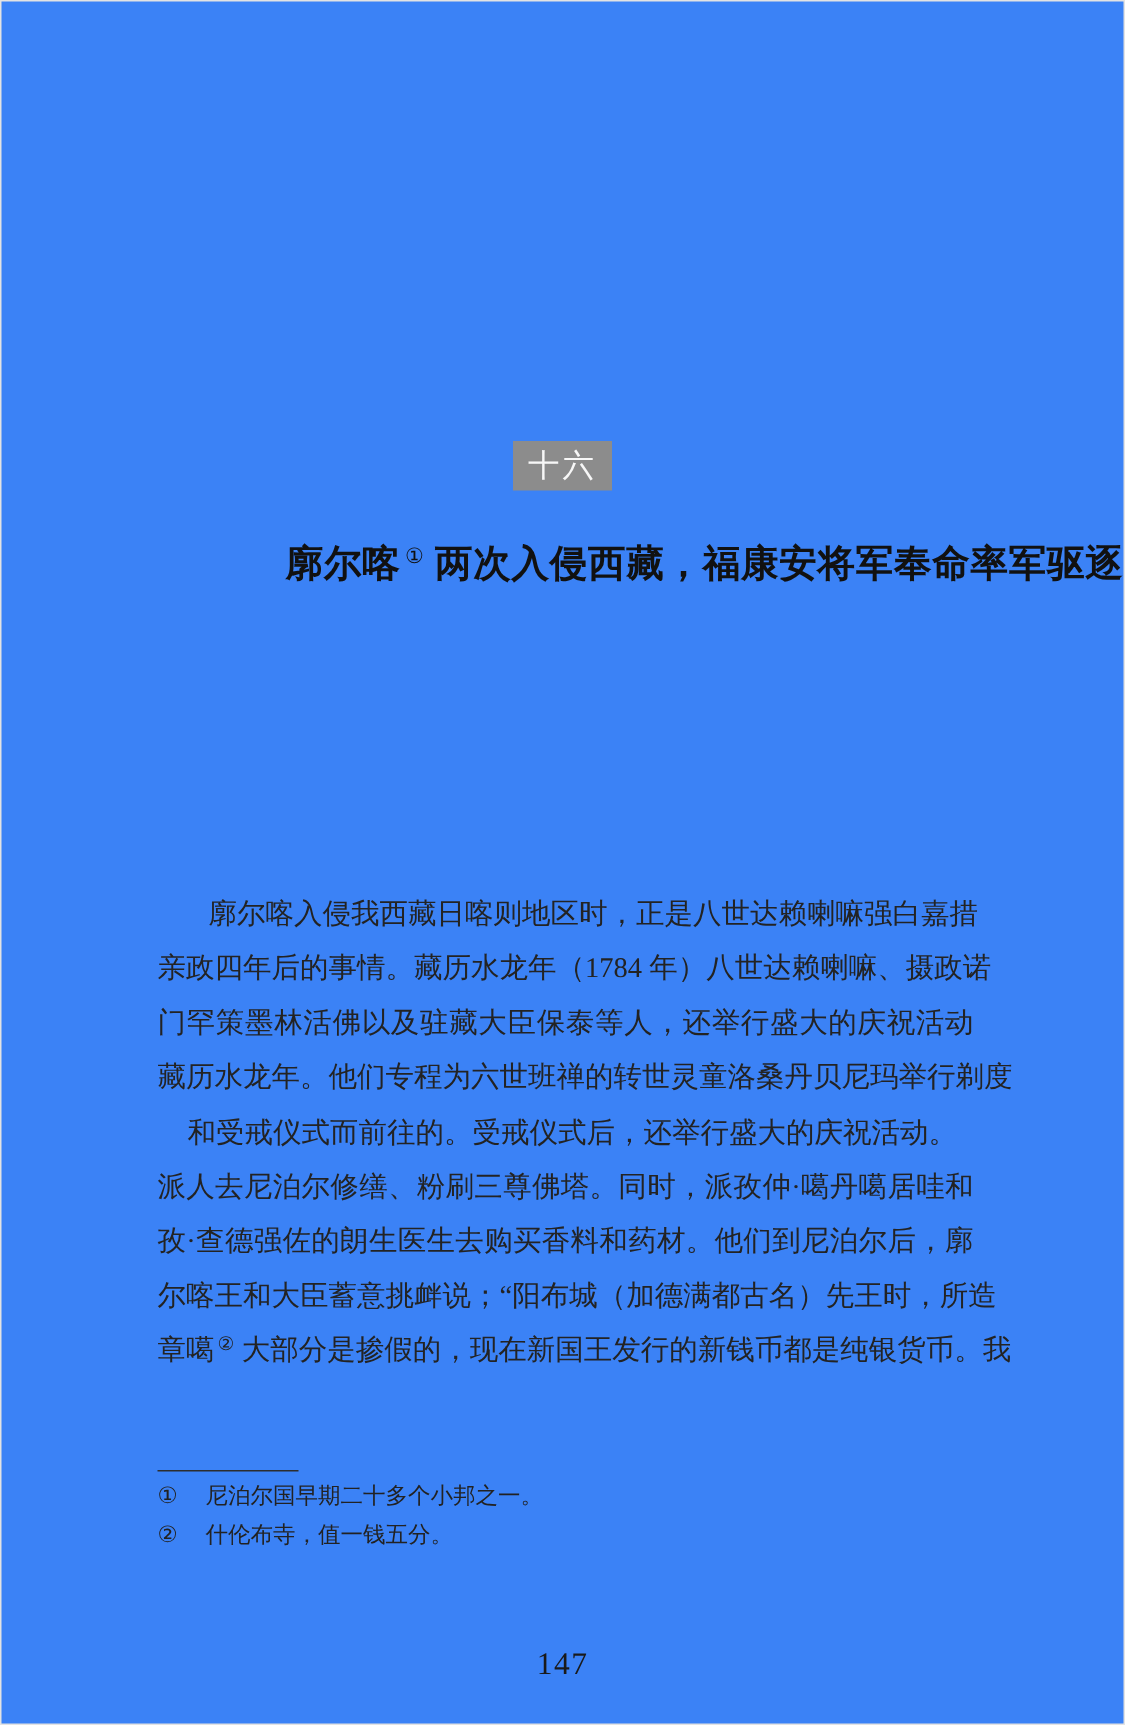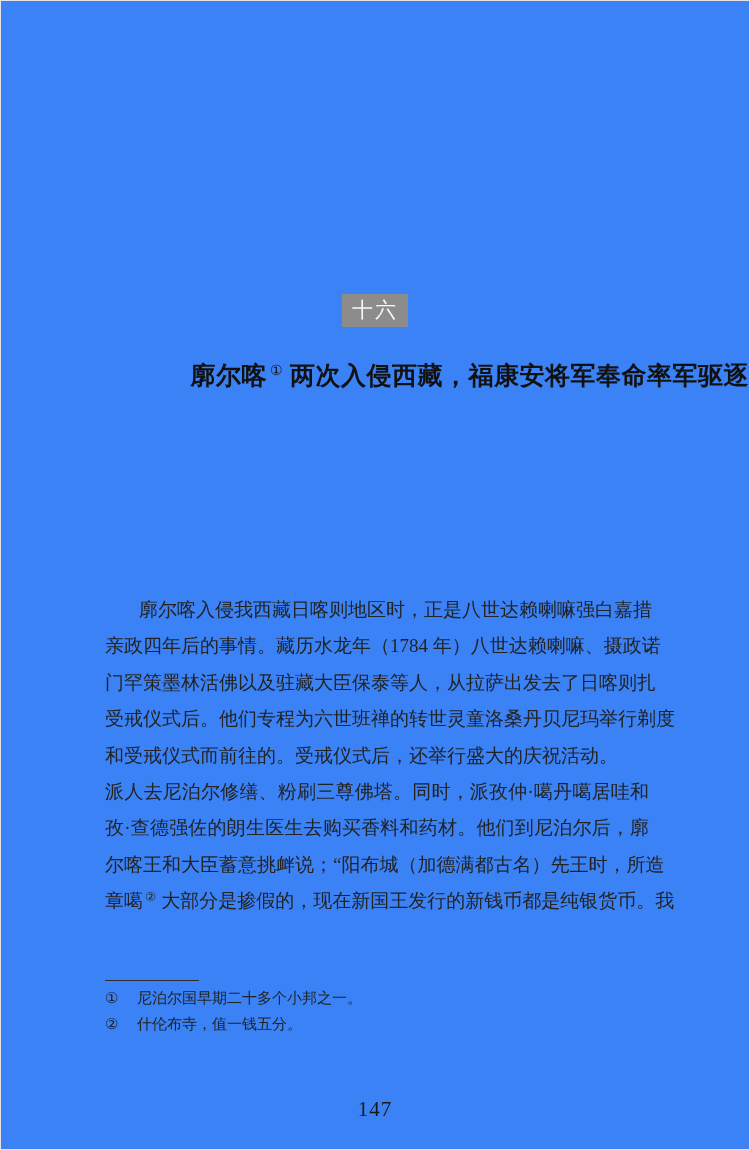--- a/index.html
+++ b/index.html
@@ -58,21 +58,21 @@
     color: #232323;
   }
   .body-line {
     height: 36.4px;
     line-height: 36.4px;
     text-align: justify;
     text-align-last: justify;
     white-space: nowrap;
   }
   .body-line.indent { padding-left: 34px; }
-  .body-line.para-end { text-align-last: left; white-space: normal; }
+  .body-line.para-end { text-align-last: left; white-space: normal; margin-left: 20px; }
   .body-line .sup2 {
     display: inline-block;
     position: relative;
     top: -6px;
     font-size: 12.5px;
     margin: 0 5px 0 2px;
   }
   .footnote-divider {
     position: absolute;
     top: 979px;
@@ -112,22 +112,22 @@
 
 <div class="page">
 
   <div class="chapter-badge">十六</div>
 
   <h1 class="chapter-title"><span>廓尔喀</span><span class="sup">①</span><span>两次入侵西藏，福康安将军奉命率军驱逐</span></h1>
 
   <div class="body-text">
     <div class="body-line indent">廓尔喀入侵我西藏日喀则地区时，正是八世达赖喇嘛强白嘉措</div>
     <div class="body-line">亲政四年后的事情。藏历水龙年（1784 年）八世达赖喇嘛、摄政诺</div>
-    <div class="body-line">门罕策墨林活佛以及驻藏大臣保泰等人，从拉萨出发去了日喀则扎</div>
-    <div class="body-line">受戒仪式后。他们专程为六世班禅的转世灵童洛桑丹贝尼玛举行剃度</div>
+    <div class="body-line">门罕策墨林活佛以及驻藏大臣保泰等人，还举行盛大的庆祝活动</div>
+    <div class="body-line">藏历水龙年。他们专程为六世班禅的转世灵童洛桑丹贝尼玛举行剃度</div>
     <div class="body-line para-end">和受戒仪式而前往的。受戒仪式后，还举行盛大的庆祝活动。</div>
     <div class="body-line">派人去尼泊尔修缮、粉刷三尊佛塔。同时，派孜仲·噶丹噶居哇和</div>
     <div class="body-line">孜·查德强佐的朗生医生去购买香料和药材。他们到尼泊尔后，廓</div>
     <div class="body-line">尔喀王和大臣蓄意挑衅说；“阳布城（加德满都古名）先王时，所造</div>
     <div class="body-line"><span>章噶</span><span class="sup2">②</span><span>大部分是掺假的，现在新国王发行的新钱币都是纯银货币。我</span></div>
   </div>
 
   <div class="footnote-divider"></div>
 
   <div class="footnotes">

